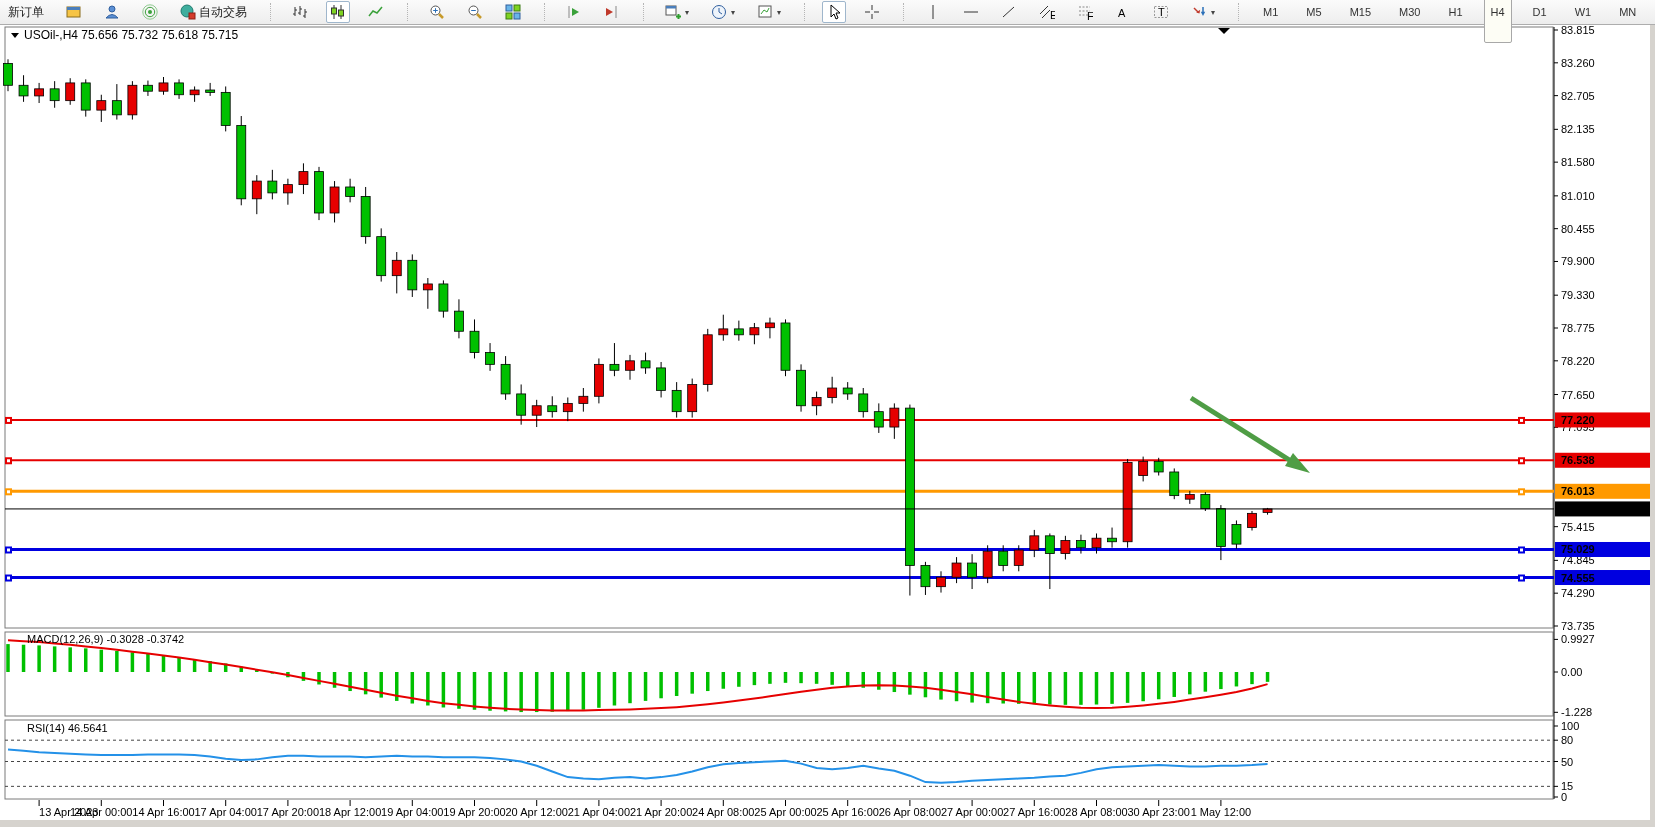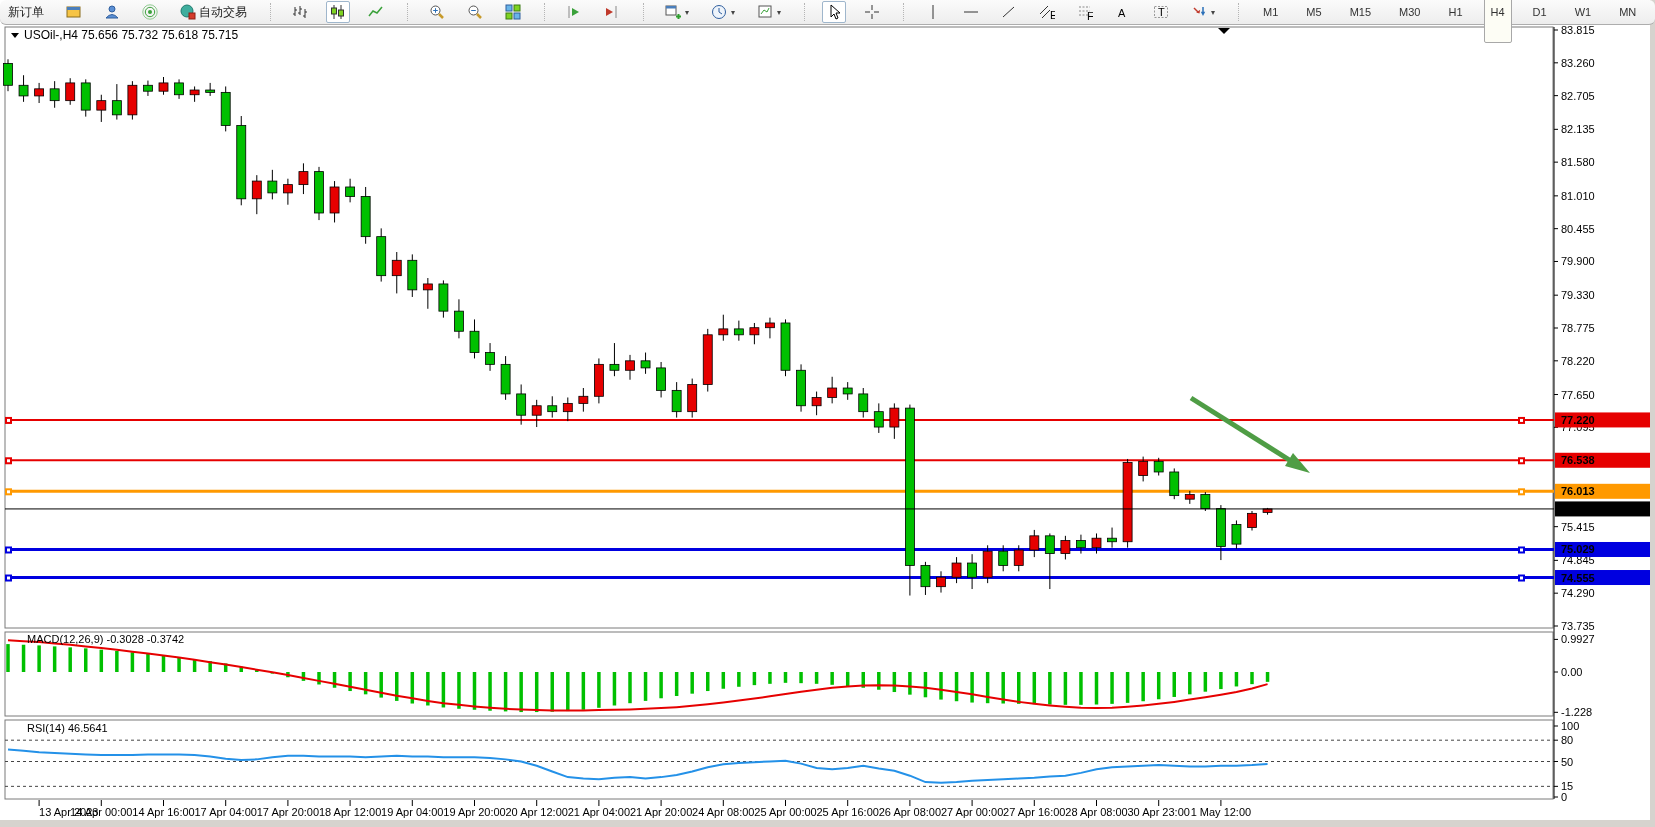--- a/index.html
+++ b/index.html
@@ -1,21 +1,21 @@
 <!DOCTYPE html>
 <html><head>
 <meta charset="utf-8">
 <style>
   html,body{margin:0;padding:0;background:#d6d3ce;}
   .stage{position:relative;width:1655px;height:827px;background:#ffffff;overflow:hidden;
          font-family:"Liberation Sans",sans-serif;}
   
   .toolbar{position:absolute;left:0;top:0;width:1655px;height:25px;z-index:5;
            background:linear-gradient(#fbfbfb,#ededed);border-bottom:1px solid #adadad;
-           display:flex;align-items:center;padding:0 4px;box-sizing:border-box;gap:14px;border-radius:6px;}
+           display:flex;align-items:center;padding:0 4px;box-sizing:border-box;gap:14px;}
   .tb-item{display:flex;align-items:center;gap:3px;height:20px;padding:0 3px;border:1px solid transparent;
            border-radius:2px;font-size:12px;color:#222;cursor:default;white-space:nowrap;}
   .tb-item.active{background:#ffffff;border:1px solid #9fb6cc;}
   .tb-item svg{display:block;}
   .tb-sep{width:7px;height:18px;border-left:1px dotted #b5b5b5;margin:0 3px 0 5px;}
   .tb-spacer{flex:1;}
   .tf{font-size:11px;color:#333;padding:20px 6px;border:1px solid transparent;}
   .tf.active{background:#fdfdf5;border:1px solid #a8a8a8;box-shadow:inset 0 0 1px #fff;}
   .caret{font-size:8px;color:#444;margin-left:1px;}
   .badge-wrap{position:relative;}

